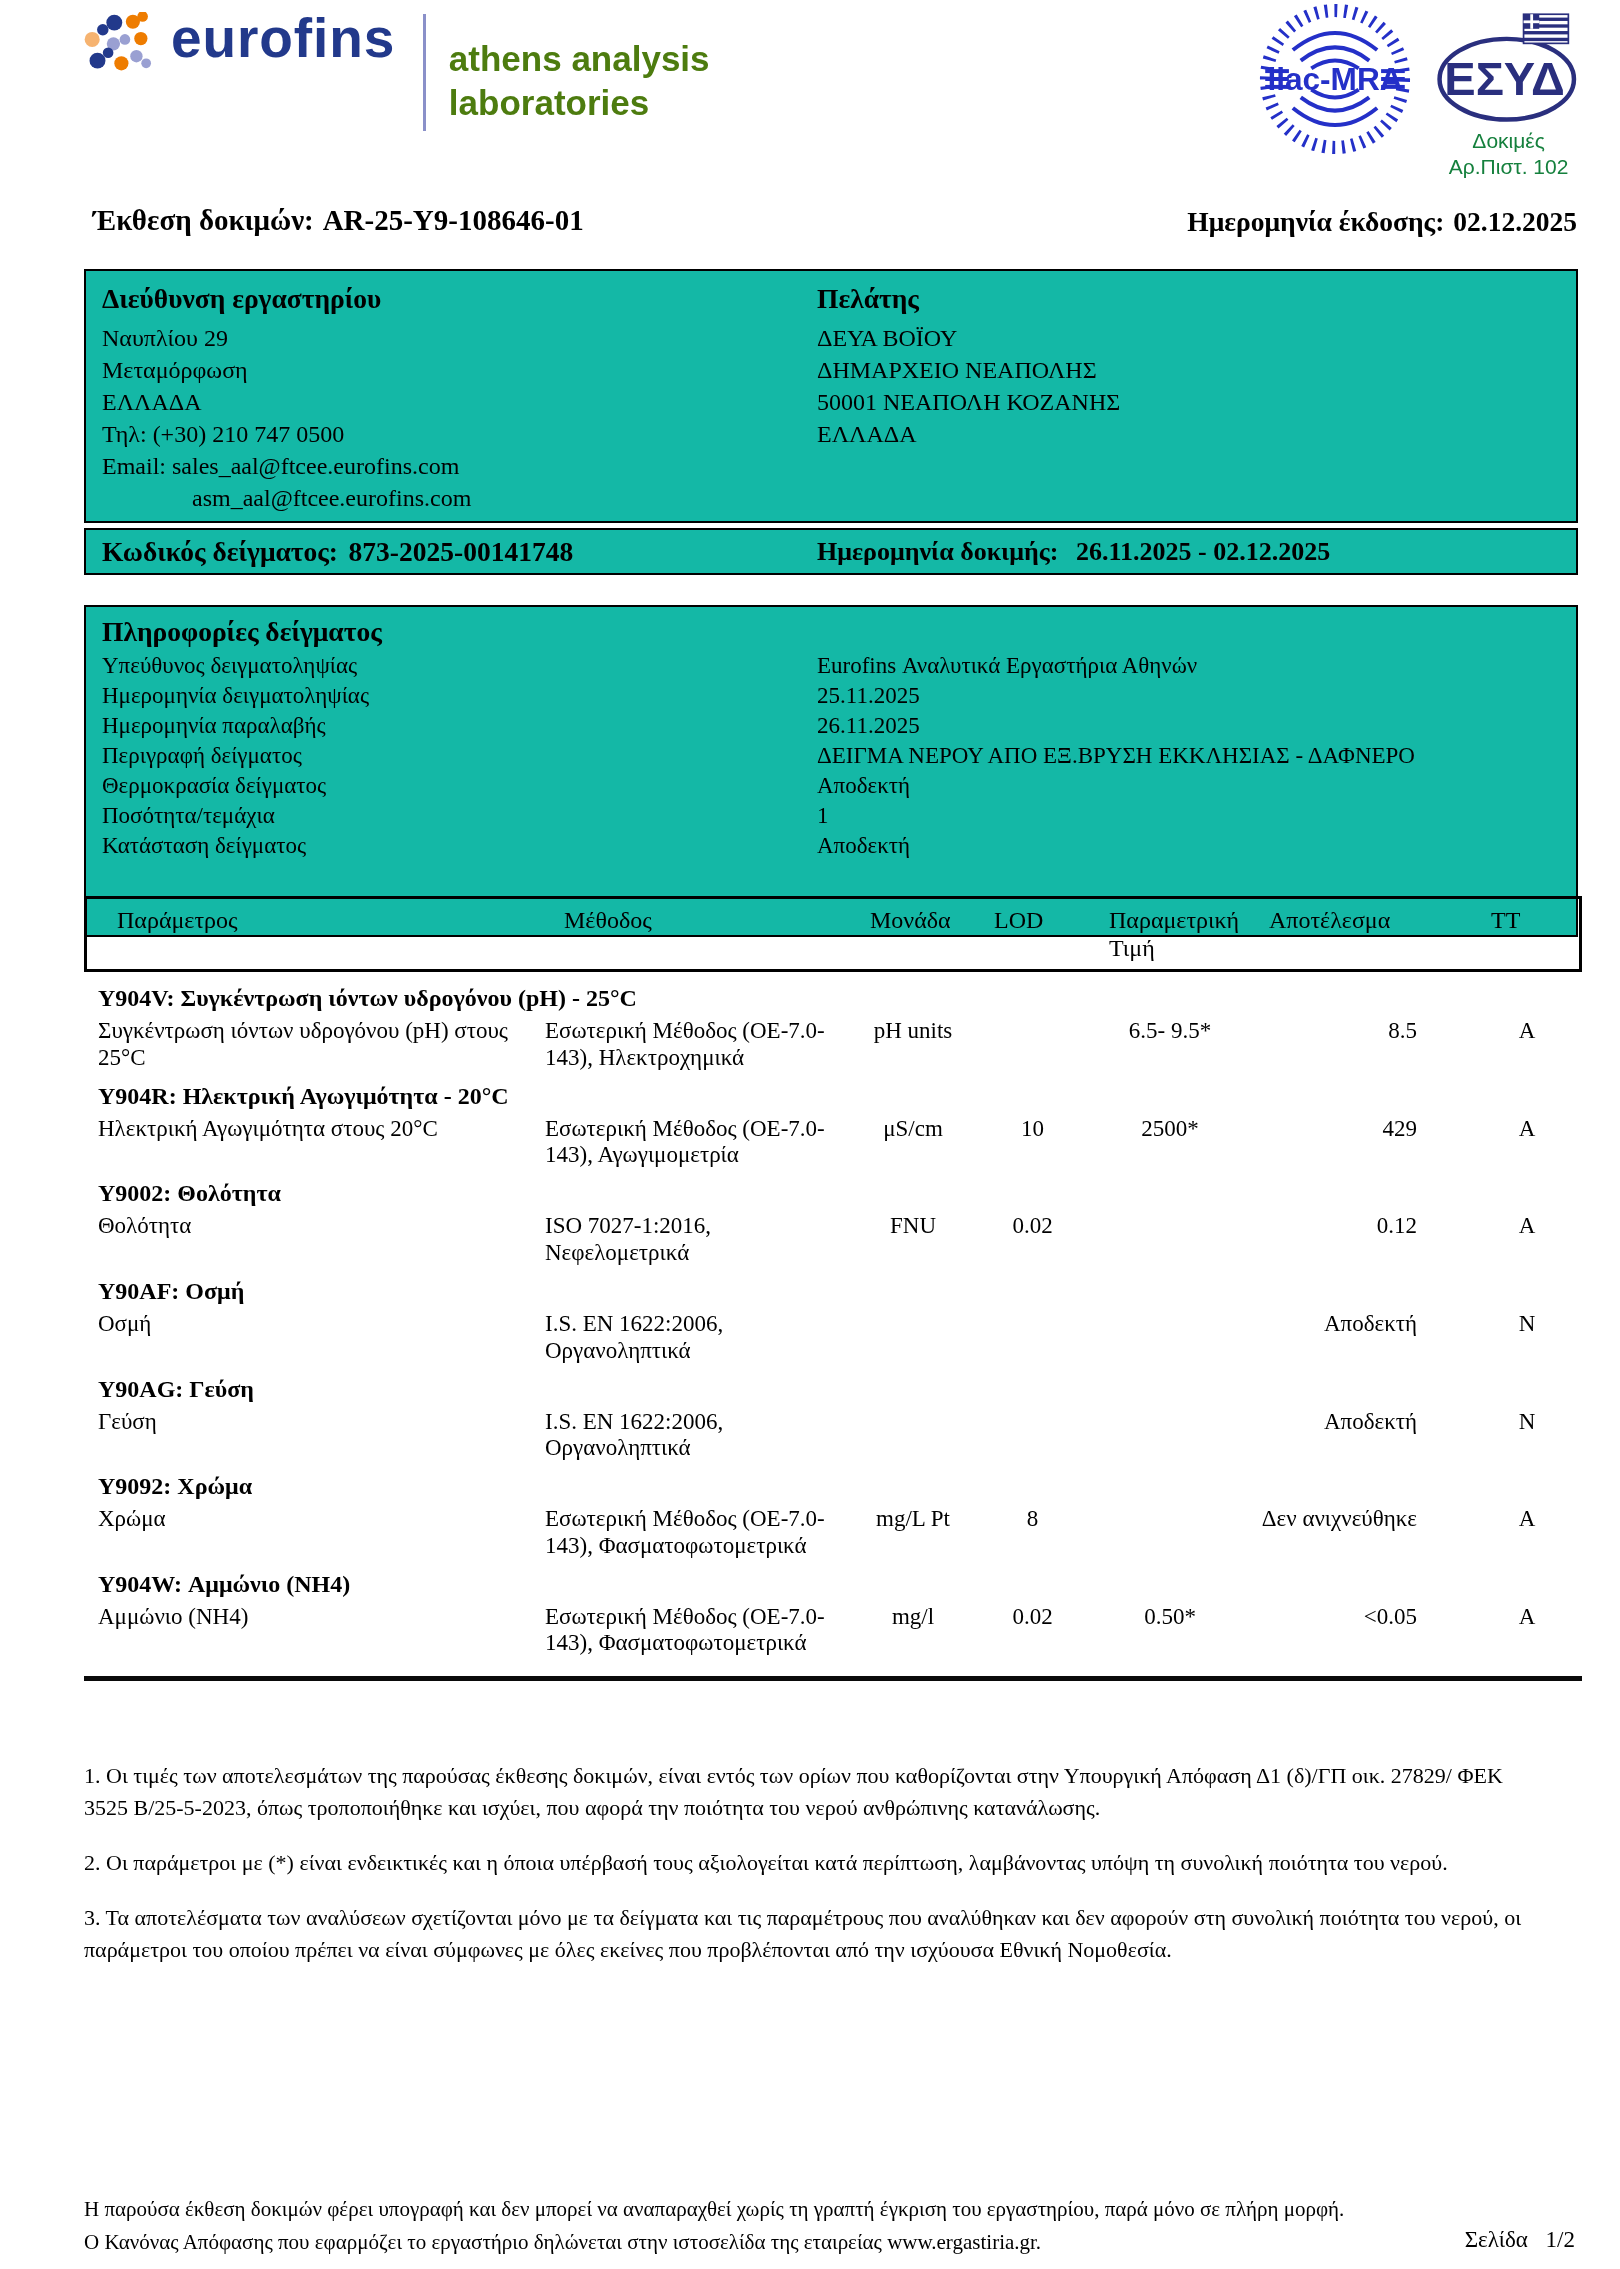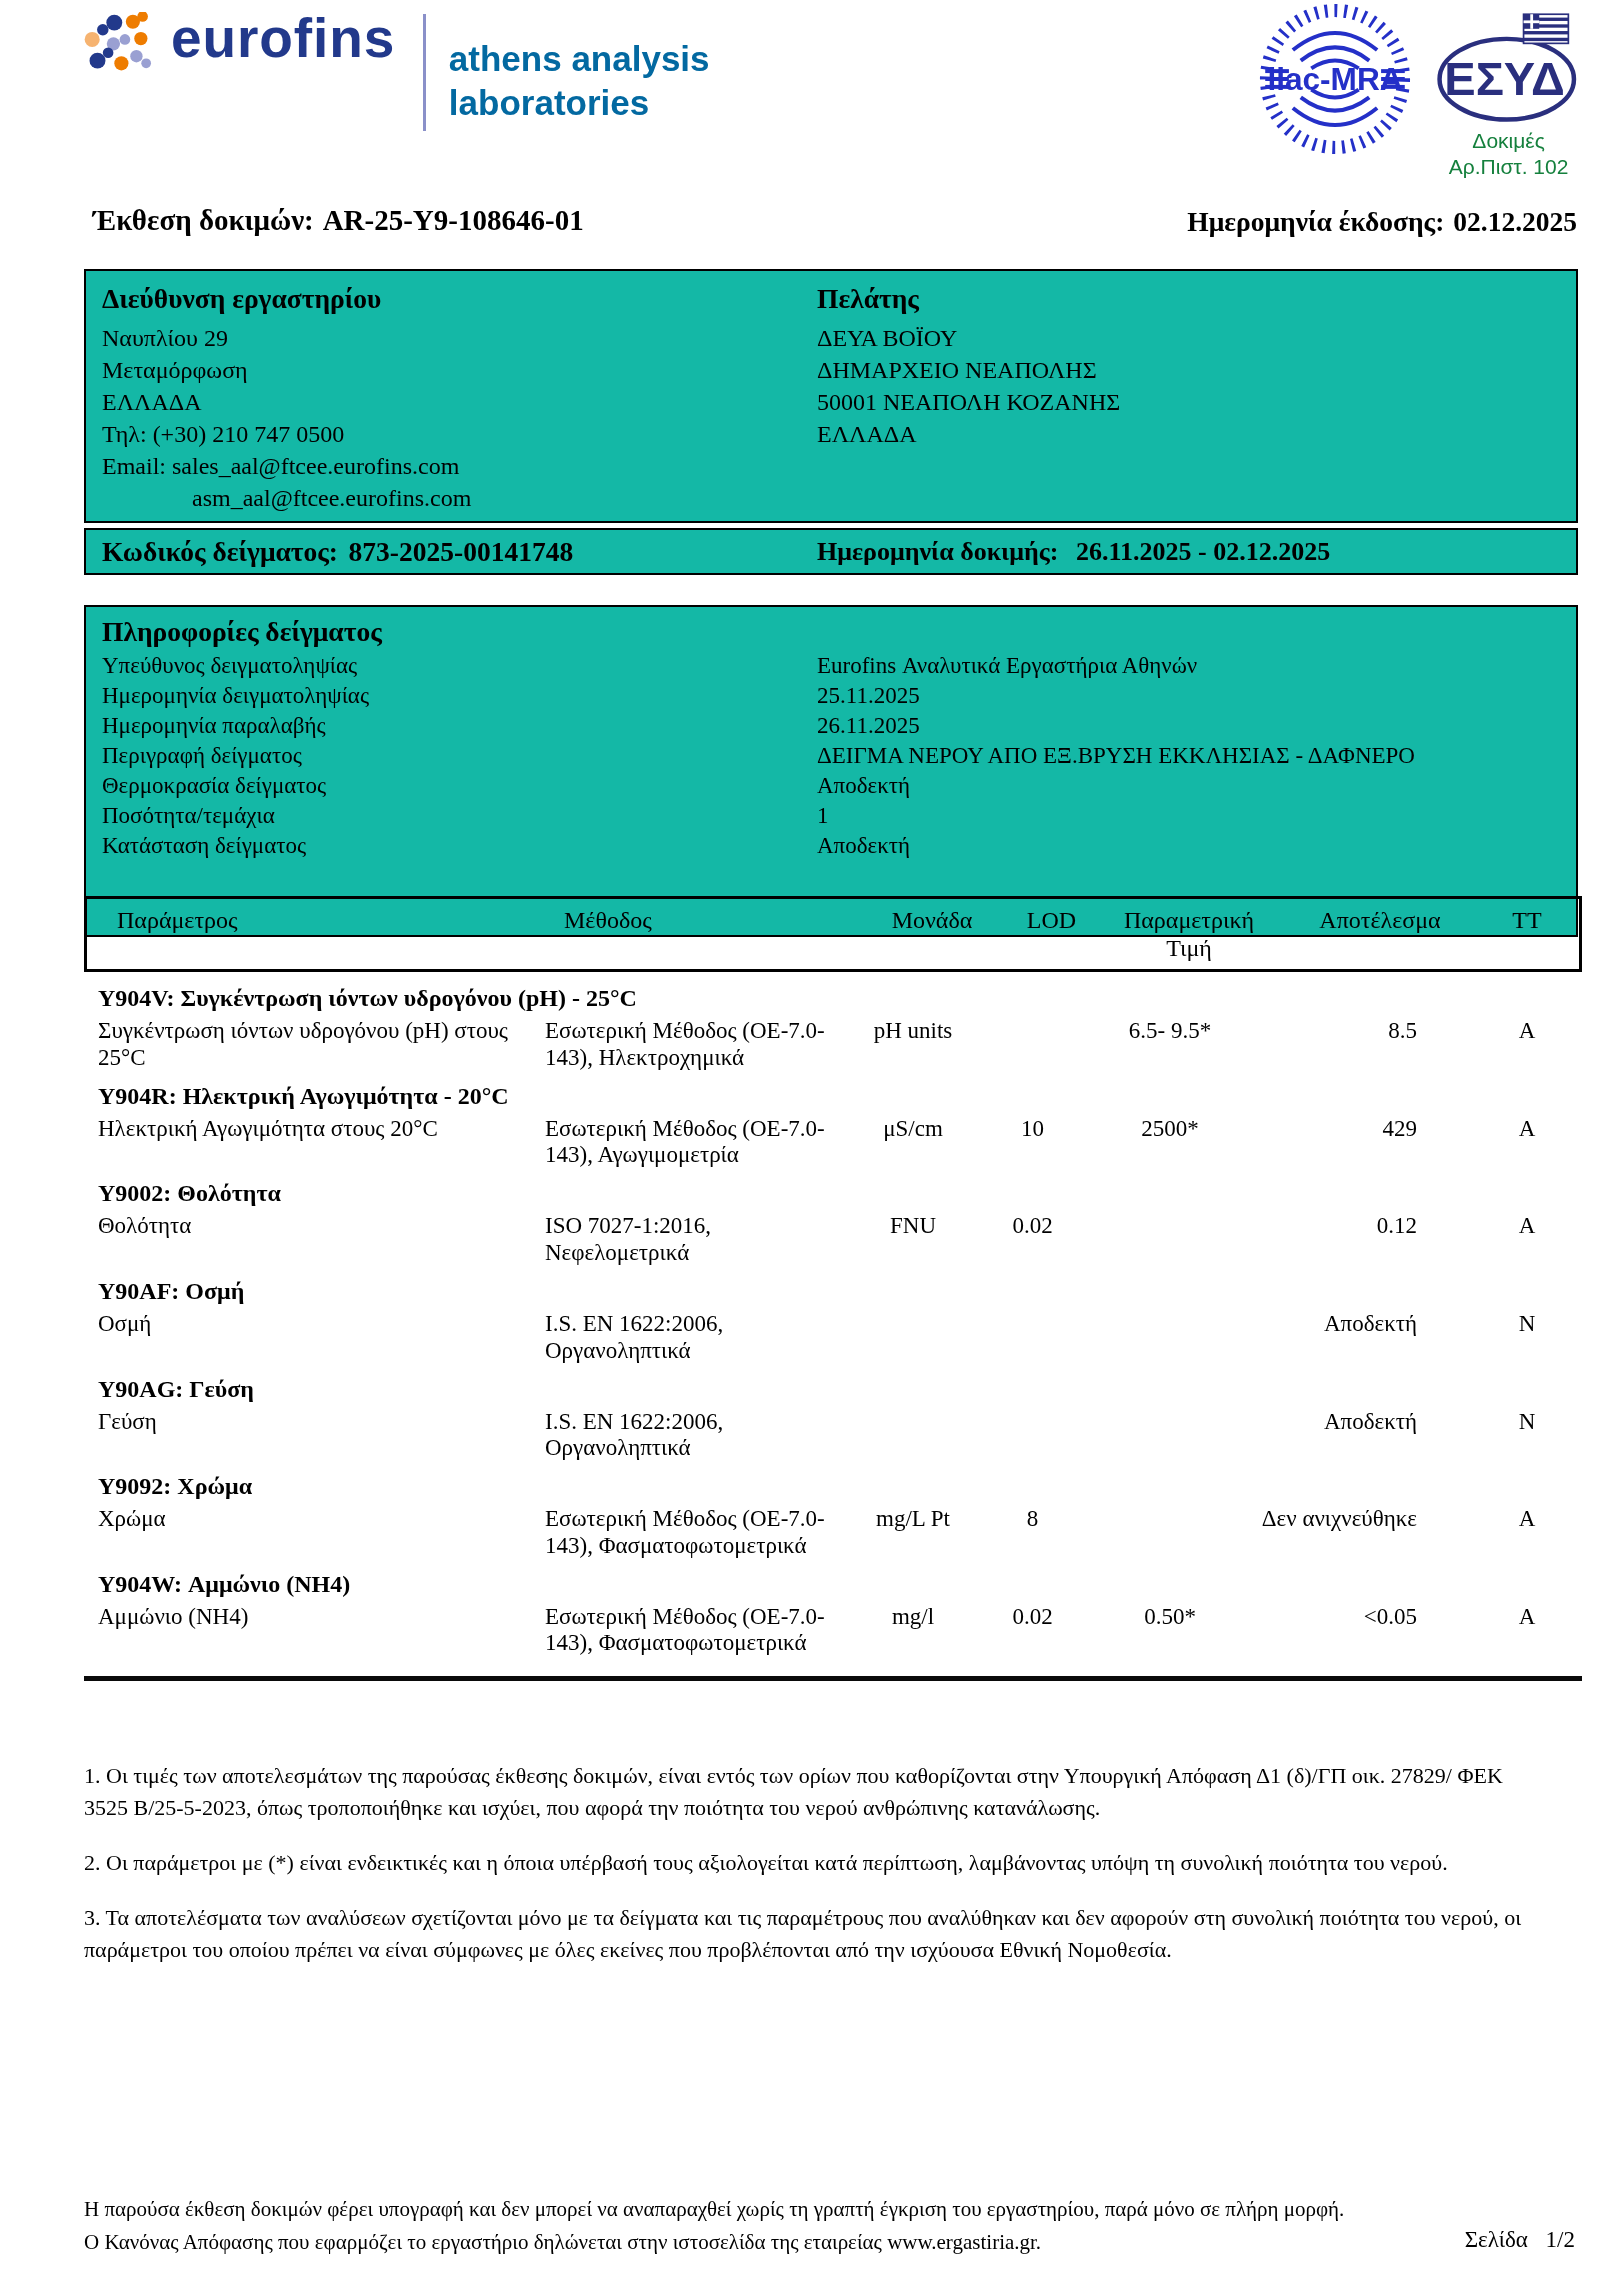--- a/index.html
+++ b/index.html
@@ -15,21 +15,21 @@
   .logo-block { left:84px; top:5.3px; display:flex; align-items:flex-start; }
   .dots-svg { margin-top:7px; }
   .eurofins-word {
     font-family:"Liberation Sans", sans-serif; font-weight:bold;
     font-size:55px; line-height:66px; color:#22398b; margin-left:14px; letter-spacing:0.9px;
   }
   .logo-divider { width:2.7px; height:117px; background:#8a90c9; margin-left:28px; margin-top:8.9px; }
   .sub-brand {
     margin-left:23px; padding-top:32px;
     font-family:"Liberation Sans", sans-serif; font-weight:bold;
-    font-size:35px; line-height:44px; color:#0369a1;
+    font-size:35px; line-height:44px; color:#4d7c0f;
   }
   .certs { left:1256px; top:0; display:flex; align-items:flex-start; gap:10.6px; }
   .esyd-wrap { display:flex; flex-direction:column; align-items:center; margin-top:12.4px; }
   .esyd-caption {
     font-family:"Liberation Sans", sans-serif; font-size:21px; line-height:26px;
     color:#15803d; text-align:center; margin-top:3.5px;
   }
 
   
   .report-title { left:93px; top:204px; font-weight:bold; font-size:29px; }
@@ -54,21 +54,21 @@
 
   #box-sample { top:605px; height:332px; padding:8.9px 16px; }
   #box-sample .box-h { margin-bottom:3.5px; }
   .sample-row { display:grid; grid-template-columns:715px 1fr; font-size:23px; line-height:30px; }
 
   
   .results { left:84px; top:896px; width:1498px; }
   .tgrid { display:grid; grid-template-columns:461px 306px 124px 115px 160px 222px 1fr; }
   .thead { border:3.5px solid #000; padding:7px 16px; font-weight:normal; font-size:24px; line-height:28px; }
   .th-param { padding-left:14px; }
-  .th-center { text-align:center; }
+  .th-center { }
   .tbody { border-bottom:5.3px solid #0a0a0a; padding:1.8px 0 12.4px; }
   .t-group { font-weight:bold; font-size:24px; line-height:25px; margin:12.4px 0 7px; padding-left:14px; }
   .t-row { font-size:23px; line-height:26.6px; margin-bottom:7px; }
   .c-param { padding-left:14px; padding-right:26.6px; }
   .c-method { padding-right:5.3px; }
   .c-unit, .c-lod, .c-parametric, .c-tt { text-align:center; }
   .c-result { text-align:right; padding-right:55px; }
 
   
   .notes { left:84px; top:1760px; width:1459px; font-size:22px; line-height:32px; }

